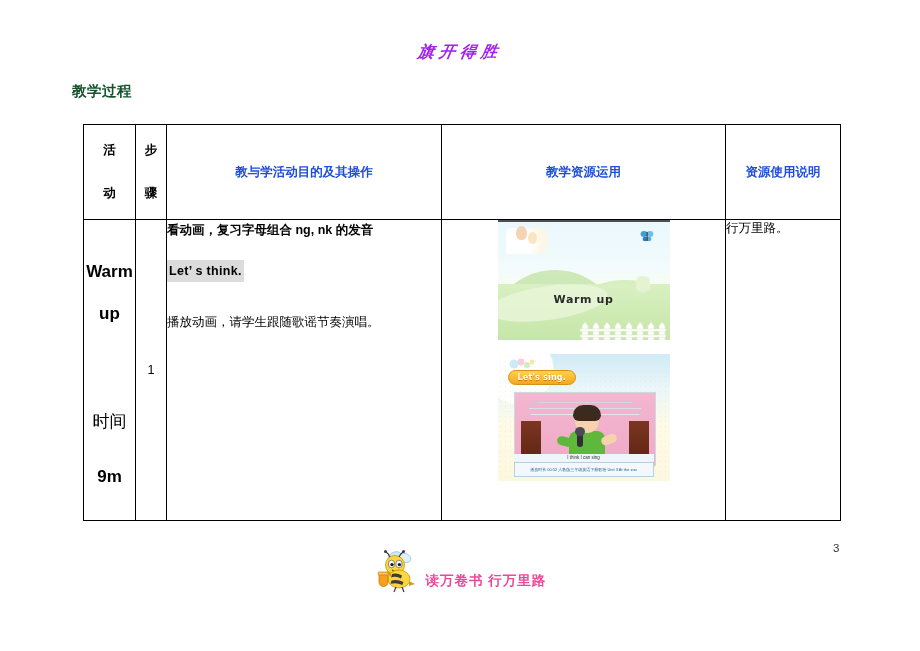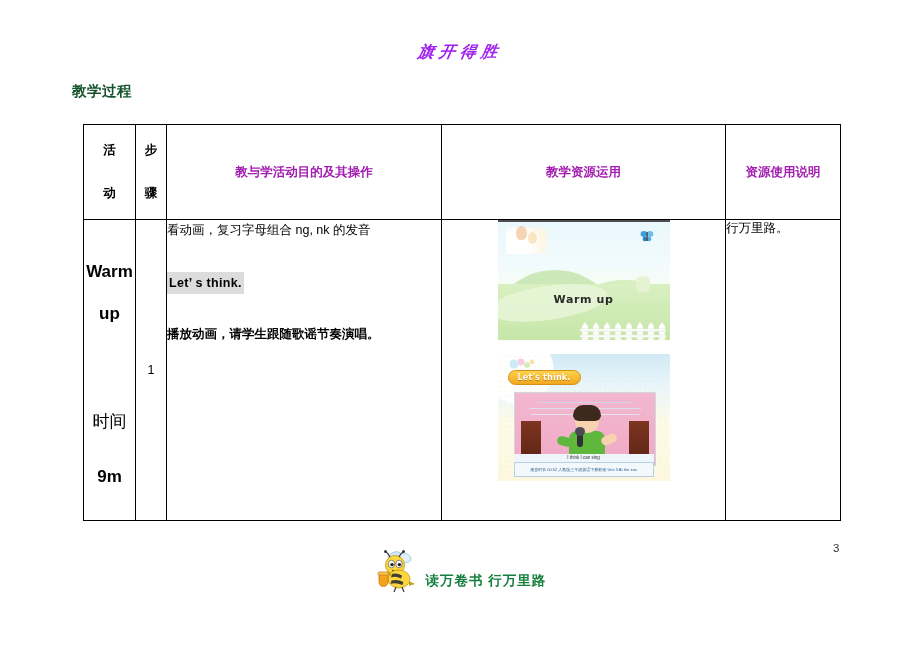--- a/index.html
+++ b/index.html
@@ -93,21 +93,21 @@
     font-weight: bold;
     color: #000;
   }
   .hdr-center {
     height: 94px;
     display: flex;
     align-items: center;
     justify-content: center;
     font-size: 12.5px;
     font-weight: bold;
-    color: #a21caf;
+    color: #1d4ed8;
     text-align: center;
   }
 
   
   .body-row td { height: 300px; }
 
   .activity-cell {
     height: 300px;
     display: flex;
     flex-direction: column;
@@ -133,32 +133,32 @@
   }
 
   .main-cell {
     box-sizing: border-box;
     padding: 9px 10px 10px 9px;
     font-size: 12.5px;
     color: #000;
     line-height: 1.6;
   }
   .main-line-1 {
-    font-weight: normal;
-    margin-bottom: 32px;
+    font-weight: bold;
+    margin-bottom: 20px;
   }
   .chant-tag {
     display: inline-block;
     font-weight: bold;
     background: #dcdcdc;
     padding: 1px 2px;
     letter-spacing: 0.3px;
   }
   .main-line-2 { margin-bottom: 30px; }
-  .main-line-3 { font-weight: bold; }
+  .main-line-3 { font-weight: normal; }
 
   .resource-cell {
     box-sizing: border-box;
     padding: 9px 0 10px 0;
     text-align: center;
   }
   .note-cell {
     box-sizing: border-box;
     padding: 9px 8px;
     font-size: 12.5px;
@@ -424,21 +424,21 @@
     gap: 4px;
   }
   .bee {
     position: relative;
     width: 48px;
     height: 46px;
   }
   .footer-text {
     font-size: 13.5px;
     font-weight: bold;
-    color: #15803d;
+    color: #ec4899;
     letter-spacing: 1px;
     padding-bottom: 4px;
   }
 
   .page-number {
     position: absolute;
     left: 833px;
     top: 542px;
     font-size: 11.5px;
     color: #333333;
@@ -548,21 +548,21 @@
             </div>
 
             <div class="slide2">
               <div class="s2-dots"></div>
               <svg class="s2-bubbles" viewBox="0 0 36 14">
                 <circle cx="8" cy="7" r="4.5" fill="#c8e8f7" opacity="0.9"></circle>
                 <circle cx="15" cy="5" r="3.4" fill="#f6c9dd" opacity="0.9"></circle>
                 <circle cx="21" cy="8" r="3" fill="#cfe9b9" opacity="0.9"></circle>
                 <circle cx="26" cy="5" r="2.4" fill="#f7e2a2" opacity="0.9"></circle>
               </svg>
-              <div class="s2-banner">Let's think.</div>
+              <div class="s2-banner">Let's sing.</div>
 
               <div class="s2-photo">
                 <div class="s2-streak"></div>
                 <div class="s2-speaker-l"></div>
                 <div class="s2-speaker-r"></div>
                 <div class="s2-boy-body"></div>
                 <div class="s2-arm-l"></div>
                 <div class="s2-arm-r"></div>
                 <div class="s2-boy-head"></div>
                 <div class="s2-boy-hair"></div>

